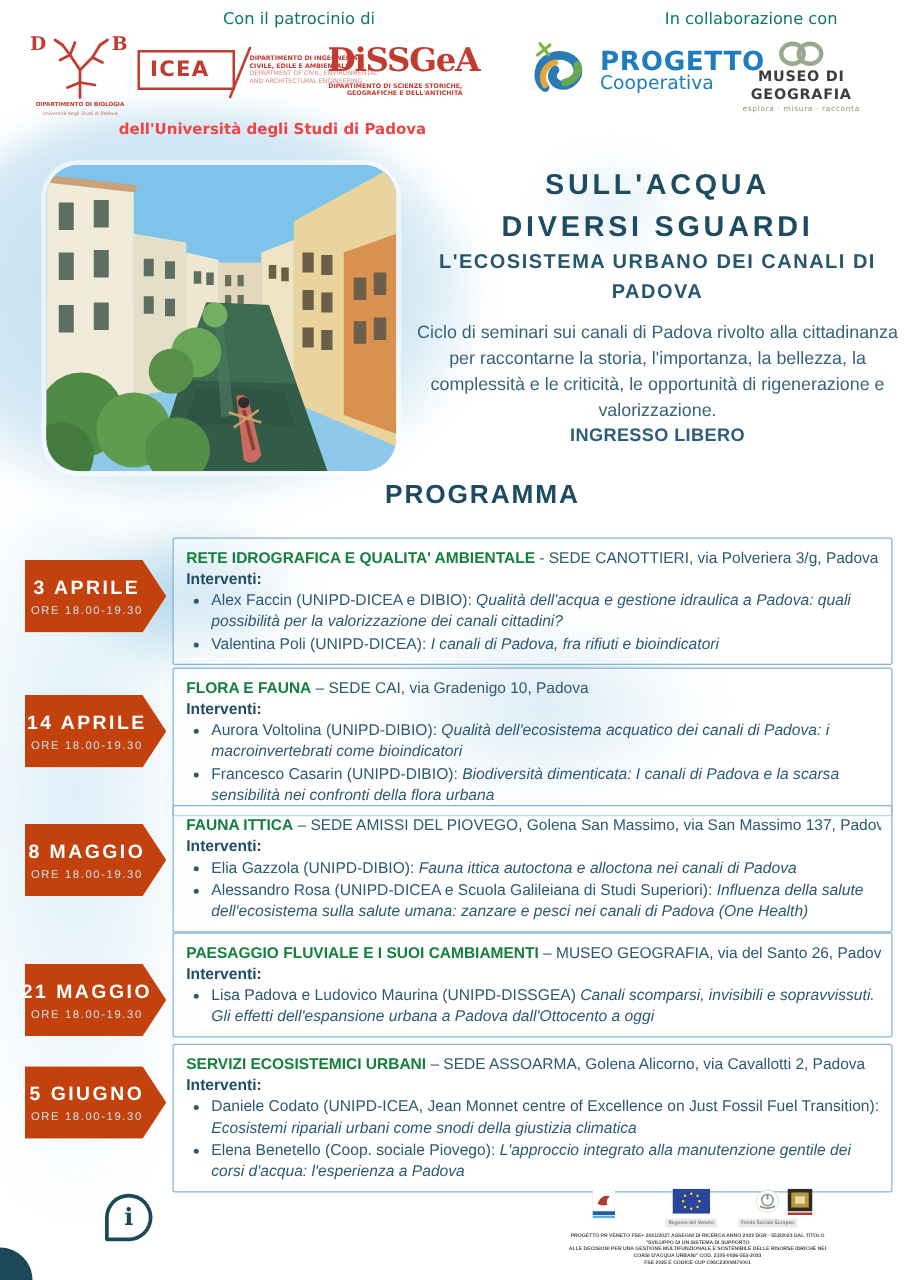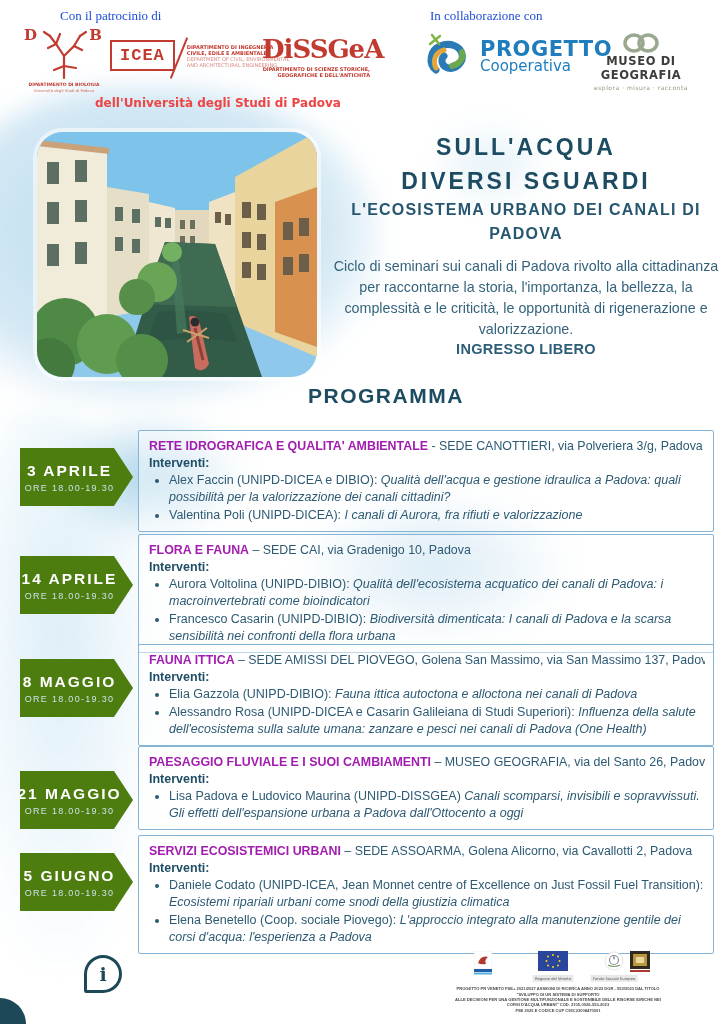--- a/index.html
+++ b/index.html
@@ -14,24 +14,24 @@
        background:radial-gradient(ellipse at 50% 40%, #d8ecf7 0%, rgba(216,236,247,0) 75%);opacity:.9;}
   .wc3{left:300px;top:492px;width:270px;height:150px;border-radius:60% 40% 55% 45%;
        background:radial-gradient(ellipse at 50% 50%, #bedcee 0%, rgba(190,220,238,0) 75%);}
   .wc4{left:55px;top:415px;width:190px;height:125px;border-radius:50% 50% 40% 60%;
        background:radial-gradient(ellipse at 50% 50%, #a9d2e8 0%, rgba(169,210,232,0) 75%);}
   .wc5{left:430px;top:120px;width:120px;height:90px;border-radius:50%;
        background:radial-gradient(ellipse at 50% 50%, #e3f1f8 0%, rgba(227,241,248,0) 75%);}
   .corner-wedge{position:absolute;left:0;bottom:0;width:26px;height:26px;background:#1d4858;
                 border-radius:0 100% 0 0;}
   
-  .hdr-label{font-size:13px;color:#1d4ed8;text-align:left;font-family:Liberation Serif, serif;}
+  .hdr-label{font-size:13px;color:#0f766e;text-align:right;}
   .uni-label{font-size:12px;font-weight:bold;color:#ef4444;text-align:left;}
   .icea-box{display:inline-block;border:2px solid #c13b30;color:#c13b30;font-weight:bold;
-            font-size:17px;padding:4px 8px 4px 8px;letter-spacing:1px;position:relative;font-family:Liberation Mono, monospace;}
+            font-size:17px;padding:4px 18px 4px 8px;letter-spacing:1px;position:relative;}
   .icea-box::after{content:"";position:absolute;right:-7px;top:-6px;width:2px;height:44px;
                    background:#c13b30;transform:rotate(22deg);}
   .logo-tiny{font-size:5px;line-height:6px;color:#c13b30;font-weight:bold;}
   .logo-tiny .en{color:#d98a84;font-weight:normal;}
   .dissgea-word{font-family:"DejaVu Serif",serif;font-weight:bold;font-size:26px;color:#c13b30;
                 letter-spacing:-1px;line-height:26px;}
   .piovego-name{color:#1f7dbe;font-weight:bold;font-size:21px;line-height:20px;letter-spacing:.5px;}
   .piovego-sub{color:#1f7dbe;font-size:15px;line-height:15px;}
   .museo-name{color:#3d3d3b;font-weight:bold;font-size:11.5px;letter-spacing:.6px;text-align:center;}
   .museo-tag{color:#8c9a7d;font-size:6px;letter-spacing:.5px;text-align:center;margin-top:2px;}
@@ -48,27 +48,27 @@
         font-family:"Liberation Sans",sans-serif;}
   .free{font-weight:bold;font-size:14.5px;color:#2d5e78;text-align:center;margin-top:2px;
         font-family:"Liberation Sans",sans-serif;letter-spacing:.3px;}
   .programma{font-weight:800;font-size:21px;letter-spacing:1.5px;color:#1d4b61;
              font-family:"Liberation Sans",sans-serif;}
   
   .session{left:138px;width:576px;border:1px solid #85b4d4;background:rgba(255,255,255,.45);
            border-radius:2px;padding:7px 8px 6px 10px;box-sizing:border-box;
            font-family:"Liberation Sans",sans-serif;font-size:12.5px;color:#2d5a73;line-height:1.36;}
   .s-title{font-size:12.4px;white-space:nowrap;overflow:hidden;}
-  .s-title b{color:#a21caf;}
+  .s-title b{color:#15803d;}
   .s-interv{font-weight:bold;color:#1f4d66;}
   .session ul{margin:0;padding-left:20px;}
   .session li{margin:0 0 1px 0;}
   .session li::marker{color:#2d5a73;}
   .talk-title{font-style:italic;}
-  .badge{left:20px;width:113px;height:58px;background:#4d7c0f;color:#ffffff;
+  .badge{left:20px;width:113px;height:58px;background:#c2410c;color:#ffffff;
          clip-path:polygon(0 0,calc(100% - 19px) 0,100% 50%,calc(100% - 19px) 100%,0 100%);
          display:flex;flex-direction:column;justify-content:center;align-items:center;
          padding-right:14px;box-sizing:border-box;font-family:"Liberation Sans",sans-serif;}
   .badge .d{font-weight:800;font-size:15.5px;letter-spacing:2px;white-space:nowrap;}
   .badge .t{font-size:9px;letter-spacing:1.3px;color:#cfe0e8;margin-top:3px;white-space:nowrap;}
   
   .info-icon{left:84px;top:955px;width:32px;height:32px;border:3.5px solid #1d4858;
              border-radius:50% 50% 50% 6%;display:flex;align-items:center;justify-content:center;
              color:#1d4858;font-weight:bold;font-size:19px;font-family:"DejaVu Serif",serif;}
   .info-block{left:133px;top:952px;font-family:"Liberation Sans",sans-serif;color:#1d4858;}
@@ -239,21 +239,21 @@
   <div class="abs desc" style="left:332px;top:256px;width:388px;">Ciclo di seminari sui canali di Padova rivolto alla cittadinanza per raccontarne la storia, l'importanza, la bellezza, la complessità e le criticità, le opportunità di rigenerazione e valorizzazione.</div>
   <div class="abs free" style="left:332px;top:339px;width:388px;">INGRESSO LIBERO</div>
 
   <div class="abs programma" style="left:308px;top:384px;">PROGRAMMA</div>
 
   <div class="abs session" style="top:430px;min-height:90px;">
     <div class="s-title"><b>RETE IDROGRAFICA E QUALITA' AMBIENTALE</b><span> - </span><span>SEDE CANOTTIERI, via Polveriera 3/g, Padova</span></div>
     <div class="s-interv">Interventi:</div>
     <ul>
       <li><span>Alex Faccin (UNIPD-DICEA e DIBIO): </span><span class="talk-title">Qualità dell'acqua e gestione idraulica a Padova: quali possibilità per la valorizzazione dei canali cittadini?</span></li>
-      <li><span>Valentina Poli (UNIPD-DICEA): </span><span class="talk-title">I canali di Aurora, fra rifiuti e valorizzazione</span></li>
+      <li><span>Valentina Poli (UNIPD-DICEA): </span><span class="talk-title">I canali di Padova, fra rifiuti e bioindicatori</span></li>
     </ul>
   </div>
   <div class="abs badge" style="top:448px;">
     <div class="d">3 APRILE</div>
     <div class="t">ORE 18.00-19.30</div>
   </div>
 
   <div class="abs session" style="top:534px;min-height:104px;">
     <div class="s-title"><b>FLORA E FAUNA</b><span> – </span><span>SEDE CAI, via Gradenigo 10, Padova</span></div>
     <div class="s-interv">Interventi:</div>
@@ -265,21 +265,21 @@
   <div class="abs badge" style="top:556px;">
     <div class="d">14 APRILE</div>
     <div class="t">ORE 18.00-19.30</div>
   </div>
 
   <div class="abs session" style="top:644px;min-height:96px;">
     <div class="s-title"><b>FAUNA ITTICA</b><span> – </span><span>SEDE AMISSI DEL PIOVEGO, Golena San Massimo, via San Massimo 137, Padova</span></div>
     <div class="s-interv">Interventi:</div>
     <ul>
       <li><span>Elia Gazzola (UNIPD-DIBIO): </span><span class="talk-title">Fauna ittica autoctona e alloctona nei canali di Padova</span></li>
-      <li><span>Alessandro Rosa (UNIPD-DICEA e Casarin Galileiana di Studi Superiori): </span><span class="talk-title">Influenza della salute dell'ecosistema sulla salute umana: zanzare e pesci nei canali di Padova (One Health)</span></li>
+      <li><span>Alessandro Rosa (UNIPD-DICEA e Scuola Galileiana di Studi Superiori): </span><span class="talk-title">Influenza della salute dell'ecosistema sulla salute umana: zanzare e pesci nei canali di Padova (One Health)</span></li>
     </ul>
   </div>
   <div class="abs badge" style="top:659px;">
     <div class="d">8 MAGGIO</div>
     <div class="t">ORE 18.00-19.30</div>
   </div>
 
   <div class="abs session" style="top:746px;min-height:84px;">
     <div class="s-title"><b>PAESAGGIO FLUVIALE E I SUOI CAMBIAMENTI</b><span> – </span><span>MUSEO GEOGRAFIA, via del Santo 26, Padova</span></div>
     <div class="s-interv">Interventi:</div>

